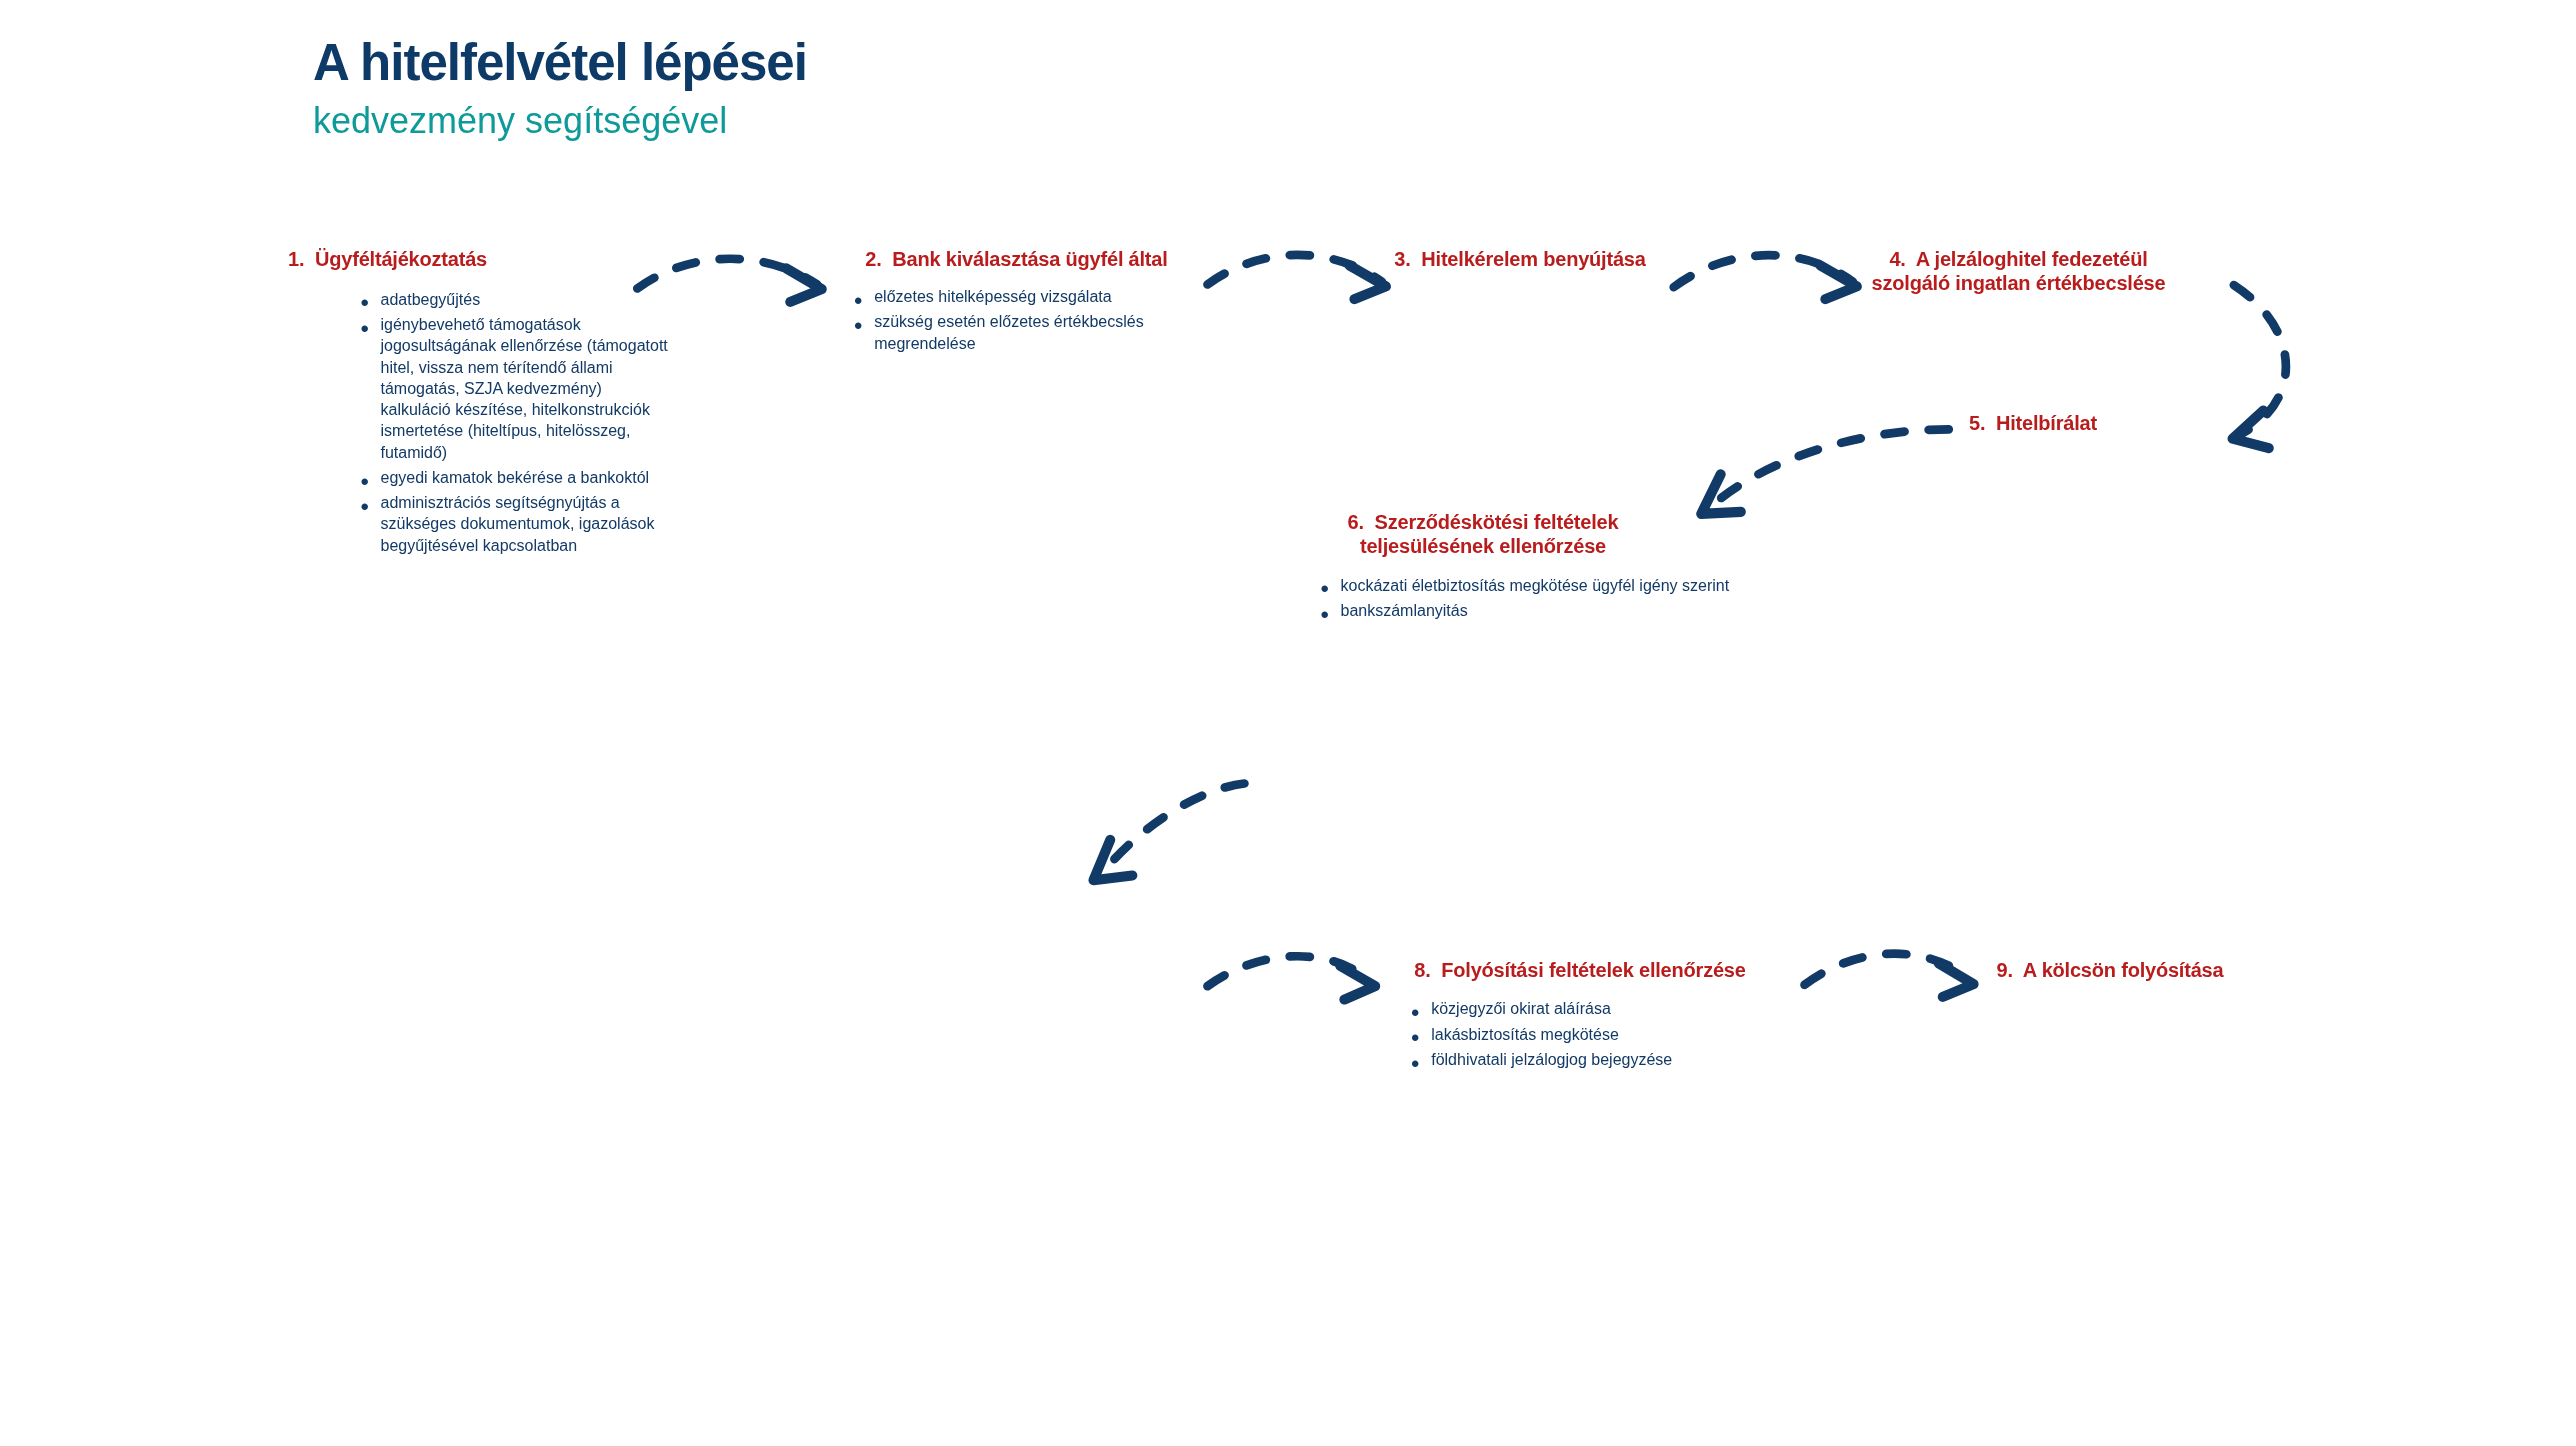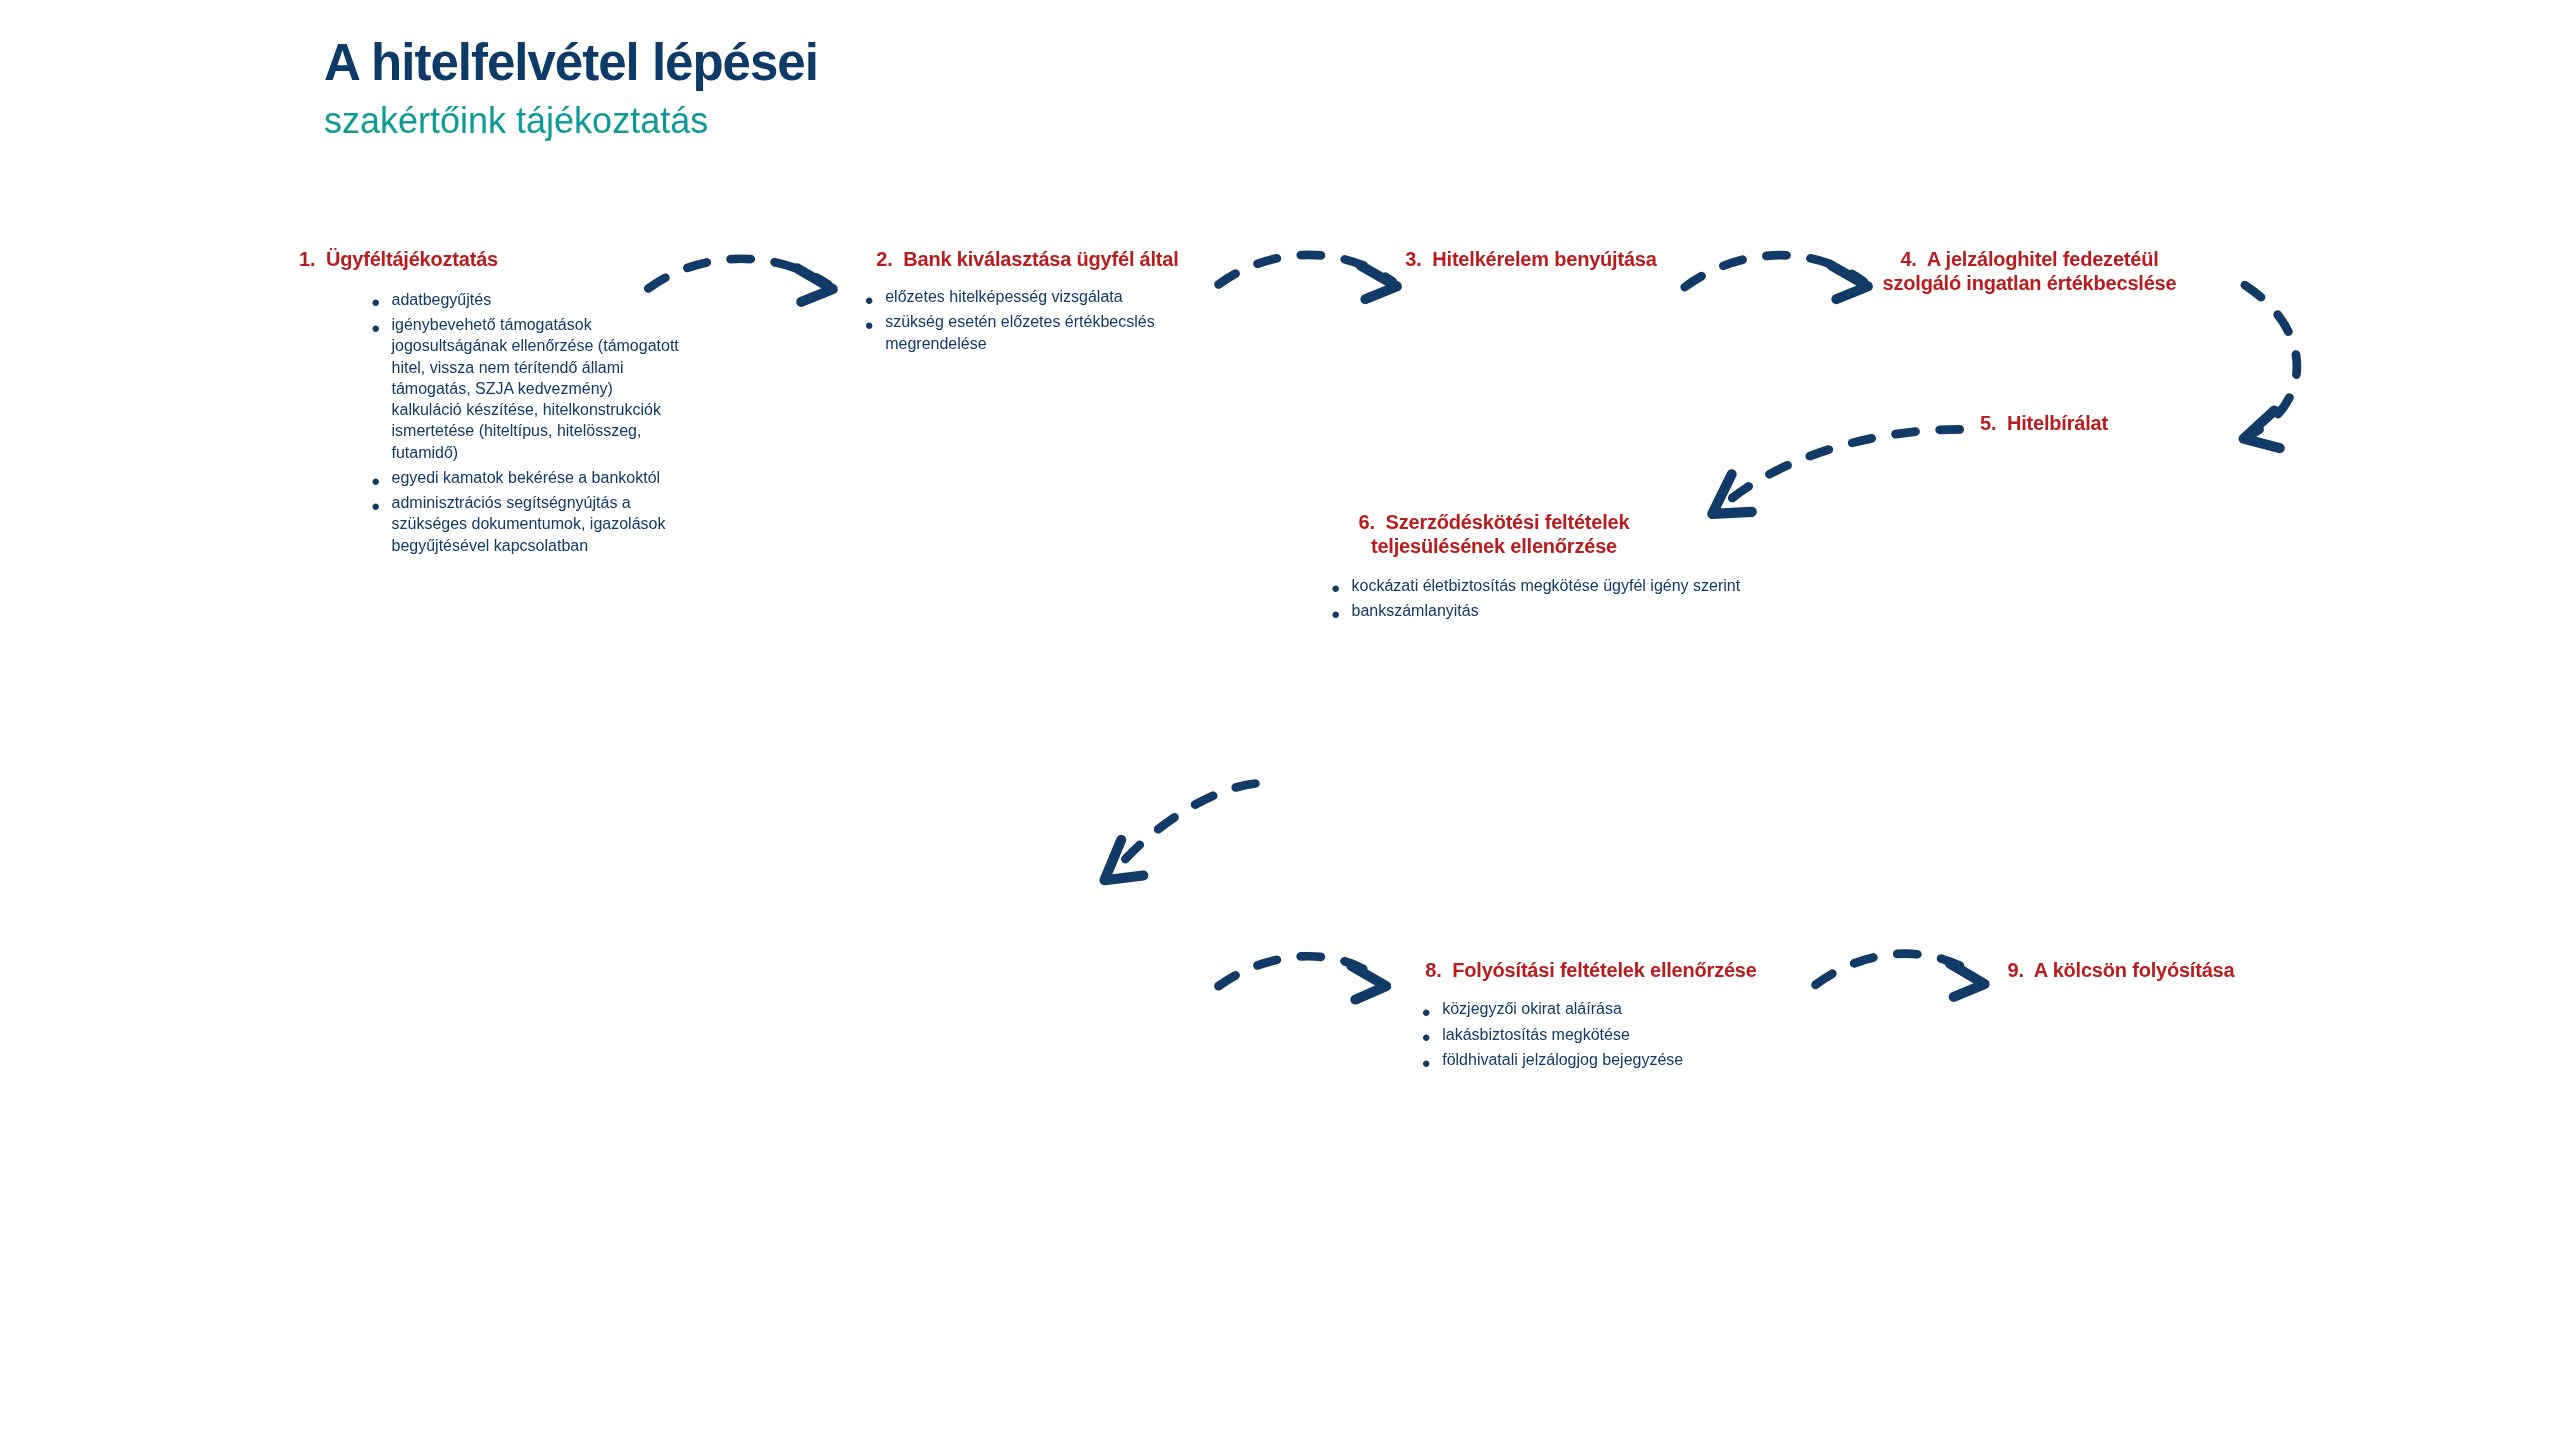--- a/index.html
+++ b/index.html
@@ -14,21 +14,20 @@
     overflow: hidden;
     font-family: "Liberation Sans", sans-serif;
     -webkit-font-smoothing: antialiased;
   }
 
   #canvas {
     position: absolute;
     inset: 0;
     width: 2159px;
     height: 1447px;
-    margin-left: 11px;
   }
 
   
   .header {
     position: absolute;
     left: 313px;
     top: 35px;
     width: 939px;
   }
   .title {
@@ -138,21 +137,21 @@
 
   #step-9 { left: 1996px; top: 958px; width: 228px; }
 </style>
 </head>
 <body>
 
 <div id="canvas">
 
   <div class="header">
     <h1 class="title">A hitelfelvétel lépései</h1>
-    <p class="subtitle">szakértőink tájékoztatás</p>
+    <p class="subtitle">kedvezmény segítségével</p>
   </div>
 
   <svg id="arrows" viewBox="0 0 3840 2157">
 
     <g>
       <path class="arrow-path" d="M 950 430 C 1030 372, 1140 372, 1218 424"></path>
       <path class="arrow-head" d="M 1172 400 L 1225 431 L 1178 450"></path>
     </g>
 
     <g>

